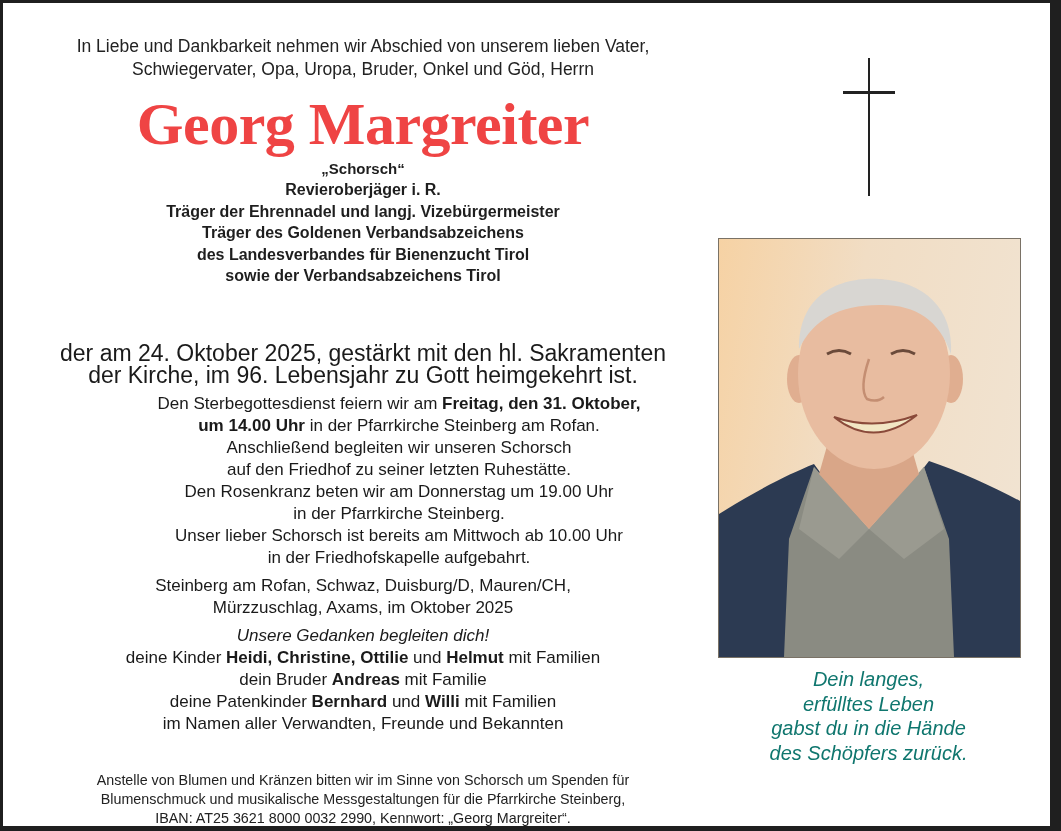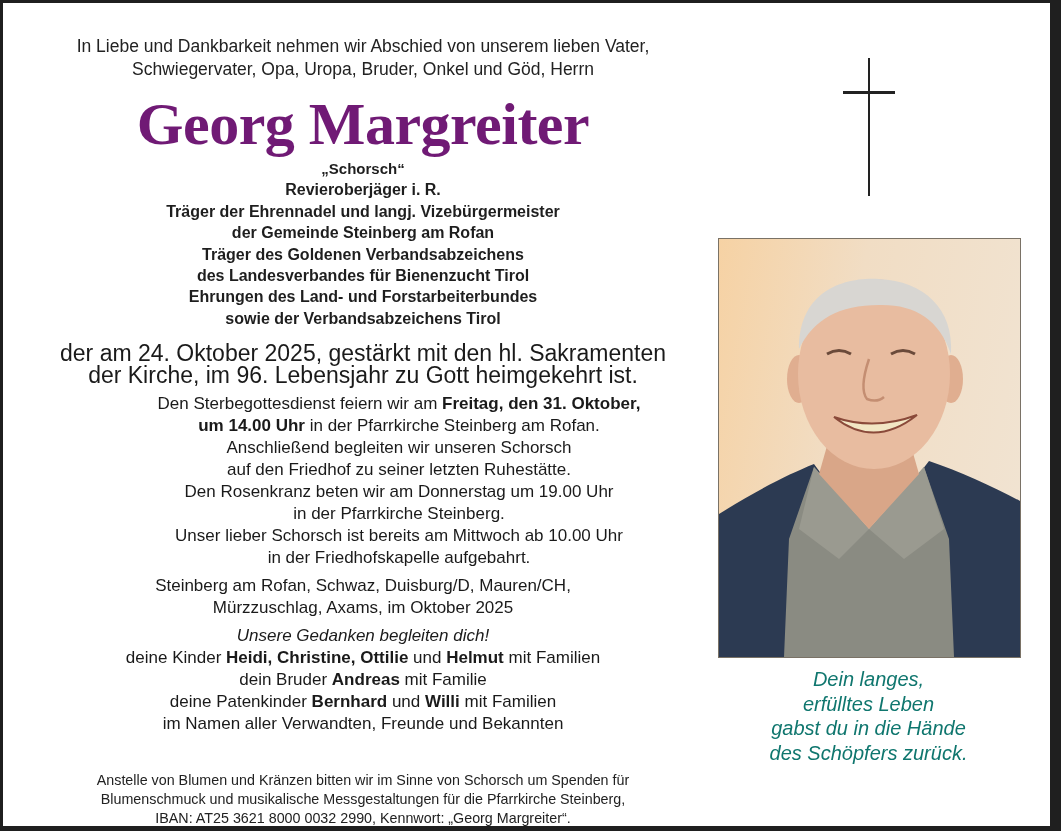--- a/index.html
+++ b/index.html
@@ -2,21 +2,21 @@
 <html><head>
 <meta charset="utf-8">
 <style>
   html, body { margin:0; padding:0; }
   body { width:1061px; height:831px; background:#1f1f1f; position:relative; overflow:hidden;
          font-family:"Liberation Sans", "DejaVu Sans", sans-serif; color:#1a1a1a; }
   .page { position:absolute; left:3px; top:3px; width:1047px; height:823px; background:#ffffff; }
   .abs { position:absolute; left:0; width:720px; text-align:center; white-space:nowrap; }
   .intro { top:32px; font-size:17.5px; line-height:23px; color:#222; }
   .name { top:86px; font-family:"Liberation Serif", "DejaVu Serif", serif; font-weight:bold; font-size:60px;
-          line-height:70px; color:#701a75; letter-spacing:-0.5px; }
+          line-height:70px; color:#ef4444; letter-spacing:-0.5px; }
   .titles { top:155px; font-size:16px; line-height:21.4px; font-weight:bold; color:#1e1e1e; }
   .titles .nick { font-size:15px; }
   .death { top:339px; font-size:23px; line-height:22px; }
   .service { top:390px; font-size:17px; line-height:22px;padding-left:36px; }
   .places { top:572px; font-size:17px; line-height:22px; }
   .family { top:622px; font-size:17px; line-height:22px; }
   .family .motto { font-style:italic; }
   .donation { top:768px; font-size:14.3px; line-height:19px; color:#222; }
   b { font-weight:bold; }
   .cross { position:absolute; left:840px; top:53px; width:52px; height:140px; }
@@ -36,24 +36,22 @@
     <div>In Liebe und Dankbarkeit nehmen wir Abschied von unserem lieben Vater,</div>
     <div>Schwiegervater, Opa, Uropa, Bruder, Onkel und Göd, Herrn</div>
   </div>
 
   <div class="abs name">Georg Margreiter</div>
 
   <div class="abs titles">
     <div class="nick">„Schorsch“</div>
     <div>Revieroberjäger i. R.</div>
     <div>Träger der Ehrennadel und langj. Vizebürgermeister</div>
-    <div>der Gemeinde Steinberg am Rofan</div>
     <div>Träger des Goldenen Verbandsabzeichens</div>
     <div>des Landesverbandes für Bienenzucht Tirol</div>
-    <div>Ehrungen des Land- und Forstarbeiterbundes</div>
     <div>sowie der Verbandsabzeichens Tirol</div>
   </div>
 
   <div class="abs death">
     <div>der am 24. Oktober 2025, gestärkt mit den hl. Sakramenten</div>
     <div>der Kirche, im 96. Lebensjahr zu Gott heimgekehrt ist.</div>
   </div>
 
   <div class="abs service">
     <div><span>Den Sterbegottesdienst feiern wir am </span><b>Freitag, den 31. Oktober,</b></div>

